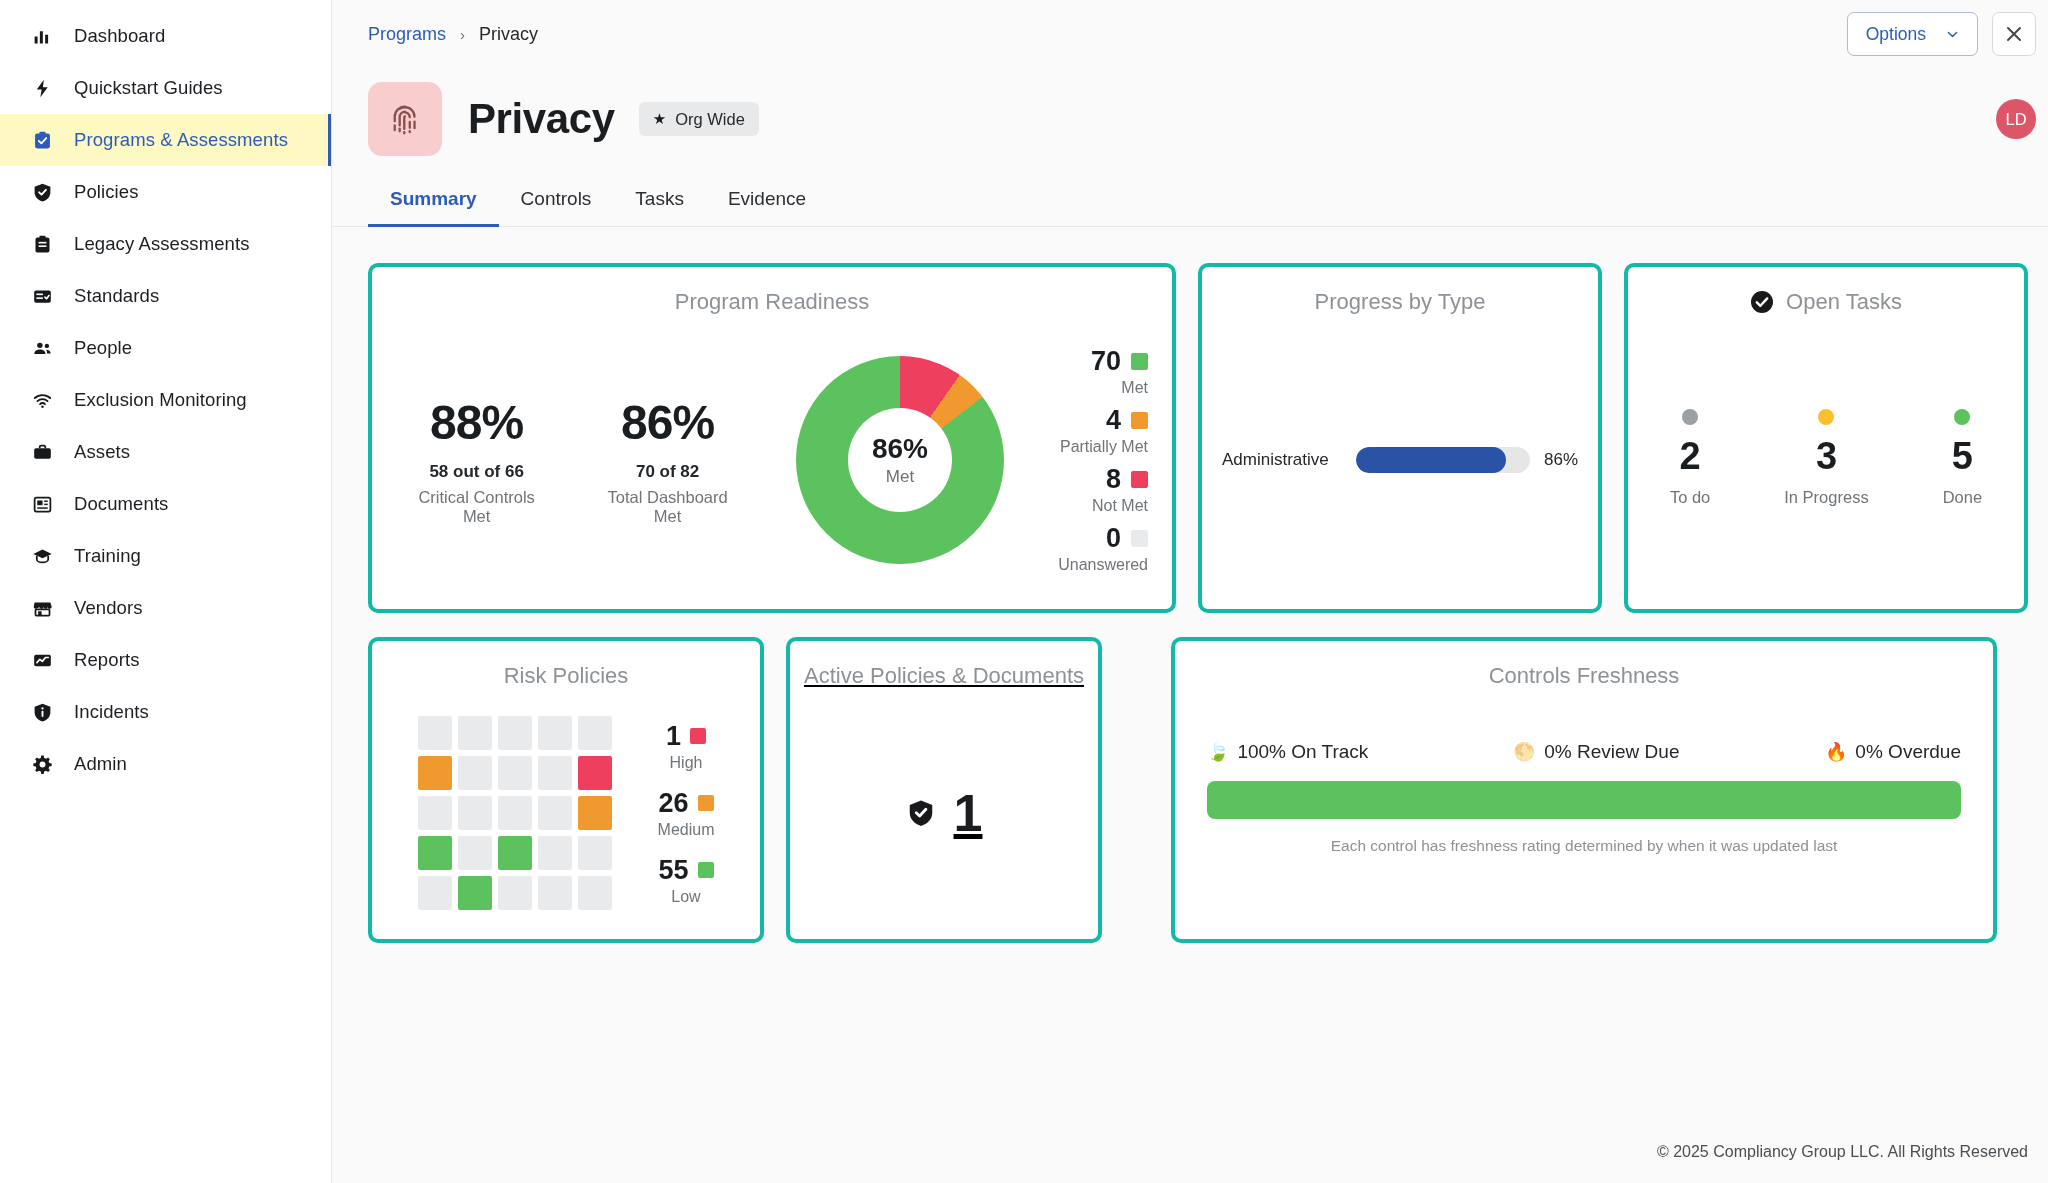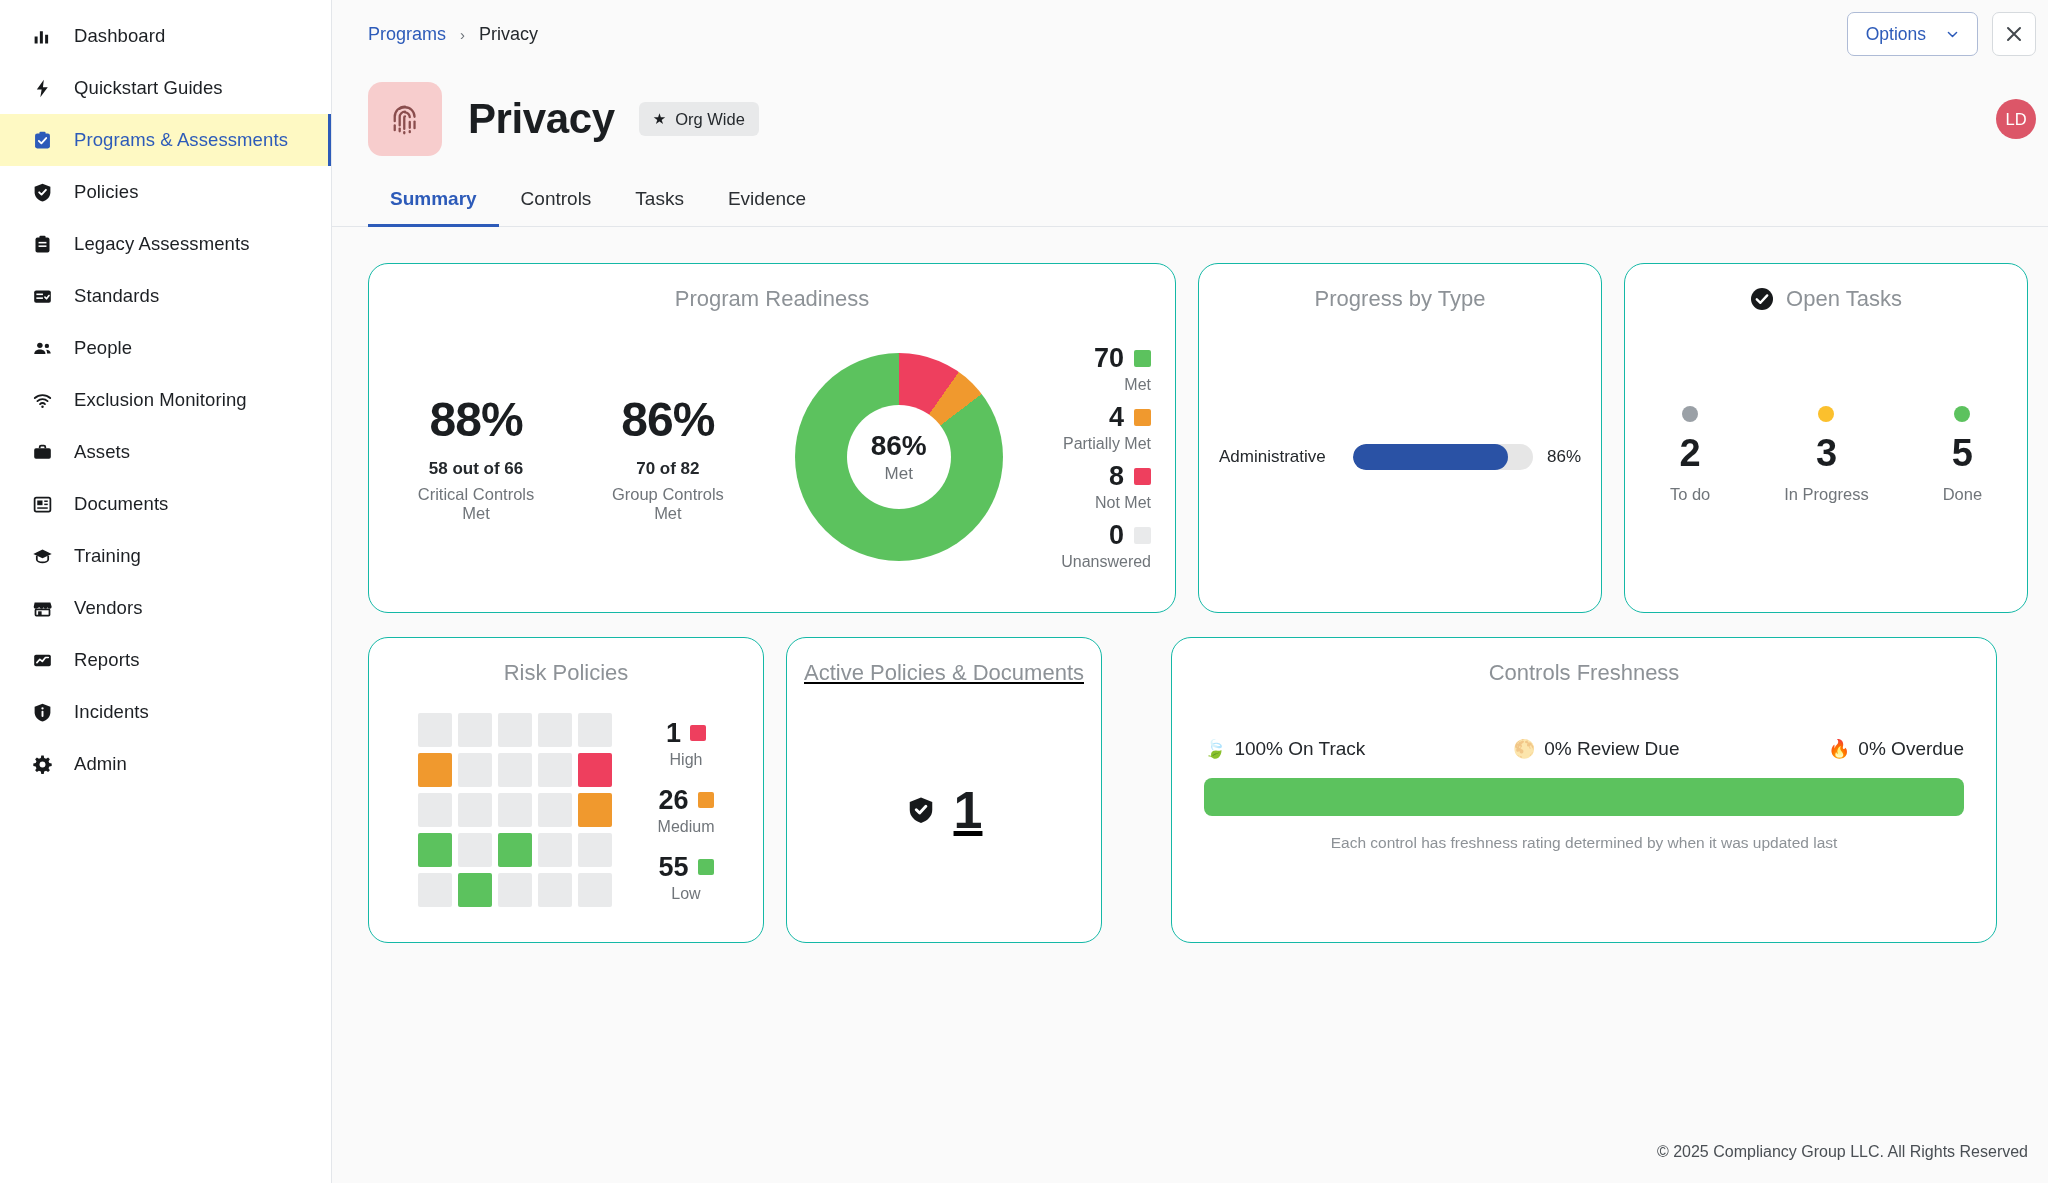--- a/index.html
+++ b/index.html
@@ -88,21 +88,21 @@
     cursor:pointer; position:relative;
   }
   .tab.active { color:#2d5bb9; font-weight:600; }
   .tab.active::after {
     content:""; position:absolute; left:0; right:0; bottom:-1px; height:3px; background:#2d5bb9;
   }
 
   
   .content { padding: 36px 36px 0 36px; }
   .row { display:flex; gap:22px; margin-bottom:24px; }
-  .card { background:#fff; border:1px solid #14b8a6; border-radius:20px; }
+  .card { background:#fff; border:4px solid #14b8a6; border-radius:10px; }
   .card-title { text-align:center; font-size:22px; color:#8d9297; padding-top:22px; font-weight:400; }
 
   
   .c-readiness { width: 808px; height: 350px; position:relative; }
   .pr-body { display:flex; align-items:center; height: 290px; padding: 0 18px 0 36px; }
   .pr-stats { display:flex; gap:52px; }
   .pr-stat { text-align:center; }
   .pr-big { font-size:48px; font-weight:700; color:#1b1e21; letter-spacing:-1px; }
   .pr-sub { font-size:17px; font-weight:700; color:#24282c; margin-top:12px; }
   .pr-cap { font-size:16.5px; color:#70757a; margin-top:6px; }
@@ -387,21 +387,21 @@
           <div class="pr-body">
             <div class="pr-stats" id="pr-stats">
                 <div class="pr-stat">
                   <div class="pr-big">88%</div>
                   <div class="pr-sub">58 out of 66</div>
                   <div class="pr-cap">Critical Controls Met</div>
                 </div>
                 <div class="pr-stat">
                   <div class="pr-big">86%</div>
                   <div class="pr-sub">70 of 82</div>
-                  <div class="pr-cap">Group Controls Met</div>
+                  <div class="pr-cap">Total Dashboard Met</div>
                 </div>
               </div>
             <div class="donut-wrap">
               <div class="donut" id="donut" style="background: conic-gradient(rgb(238, 63, 94) 0deg, rgb(238, 63, 94) 35.12deg, rgb(240, 153, 46) 35.12deg, rgb(240, 153, 46) 52.68deg, rgb(92, 194, 94) 52.68deg, rgb(92, 194, 94) 360deg);"></div>
               <div class="donut-hole">
                 <div class="donut-pct">86%</div>
                 <div class="donut-lbl">Met</div>
               </div>
             </div>
             <div class="pr-legend" id="pr-legend">

